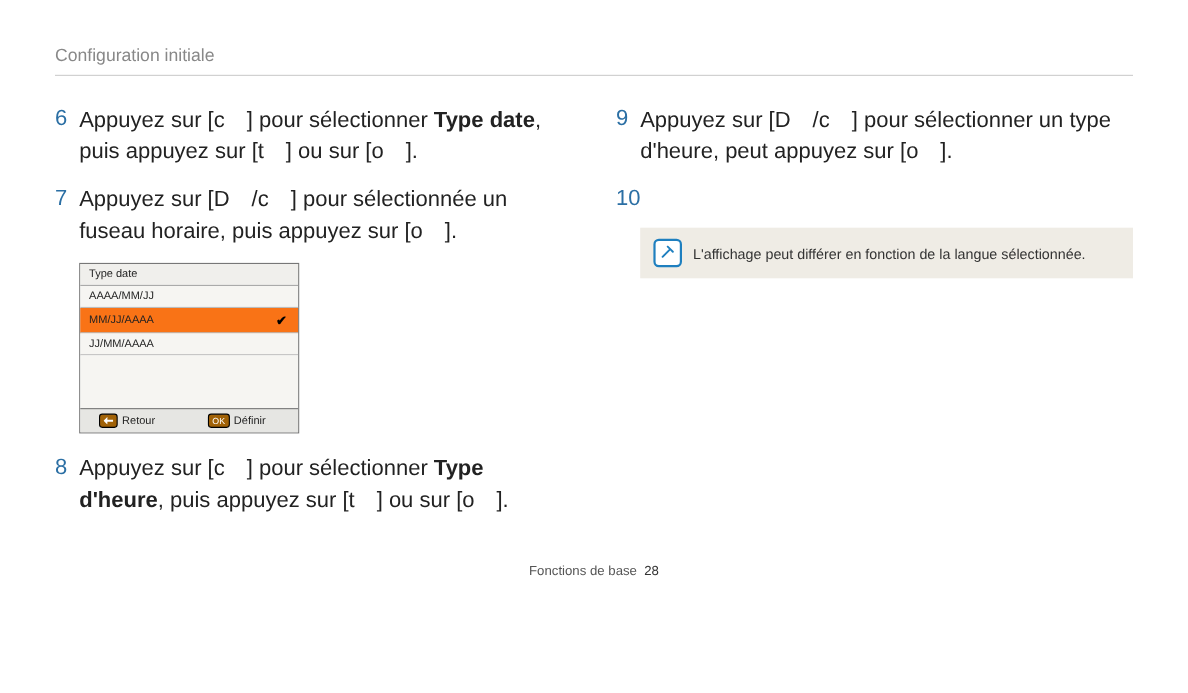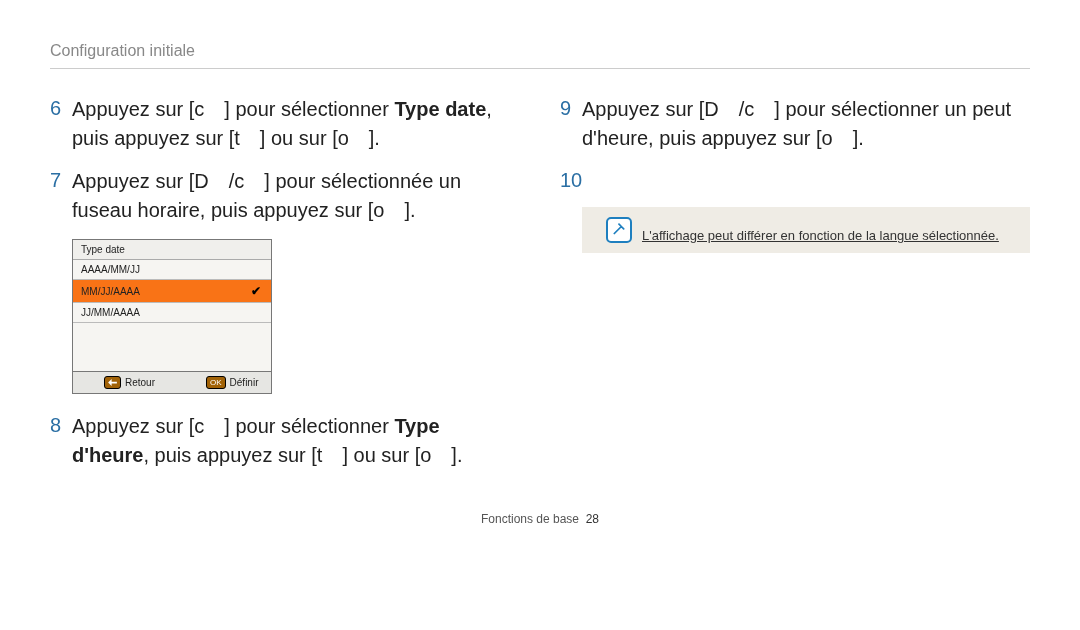--- a/index.html
+++ b/index.html
@@ -93,21 +93,21 @@
     background: #f6f5f2;
   }
   .lcd-footer {
     display: flex;
     border-top: 1px solid #777;
     background: #e6e6e3;
   }
   .lcd-fbtn {
     flex: 1;
     font-size: 10px;
-    padding: 4px 20px;
+    padding: 4px 6px;
     color: #222;
     display: flex;
     align-items: center;
     gap: 4px;
   }
   .lcd-badge {
     display: inline-flex;
     align-items: center;
     justify-content: center;
     border: 1px solid #000;
@@ -121,27 +121,26 @@
     line-height: 11px;
     margin-left: 11px;
   }
   .lcd-badge.back svg {
     width: 9px;
     height: 7px;
     display: block;
   }
   .note {
     display: flex;
-    align-items: flex-end;
+    align-items: center;
     gap: 10px;
     background: #efece5;
-    padding: 10px 24px;
+    padding: 10px 12px;
     margin-top: 14px;
     margin-left: 22px;
-    text-decoration: underline;
   }
   .note-icon {
     width: 22px;
     height: 22px;
     border: 2px solid #1e7fbf;
     border-radius: 5px;
     display: flex;
     align-items: center;
     justify-content: center;
     flex-shrink: 0;
@@ -223,21 +222,21 @@
           <span>Appuyez sur [c ] pour sélectionner </span><b>Type d'heure</b><span>, puis appuyez sur [t ] ou sur [o ].</span>
         </div>
       </div>
 
     </div>
 
     <div class="col">
 
       <div class="step">
         <div class="step-num">9</div>
-        <div class="step-body">Appuyez sur [D /c ] pour sélectionner un peut d'heure, puis appuyez sur [o ].</div>
+        <div class="step-body">Appuyez sur [D /c ] pour sélectionner un type d'heure, peut appuyez sur [o ].</div>
       </div>
 
       <div class="step">
         <div class="step-num">10</div>
       </div>
 
       <div class="note">
         <div class="note-icon">
           <svg viewBox="0 0 24 24">
               <path d="M4 18 L16 6 M16 6 L20 10 M16 6 L12 2" stroke="#1e7fbf" stroke-width="3" fill="none" stroke-linecap="round"></path>

